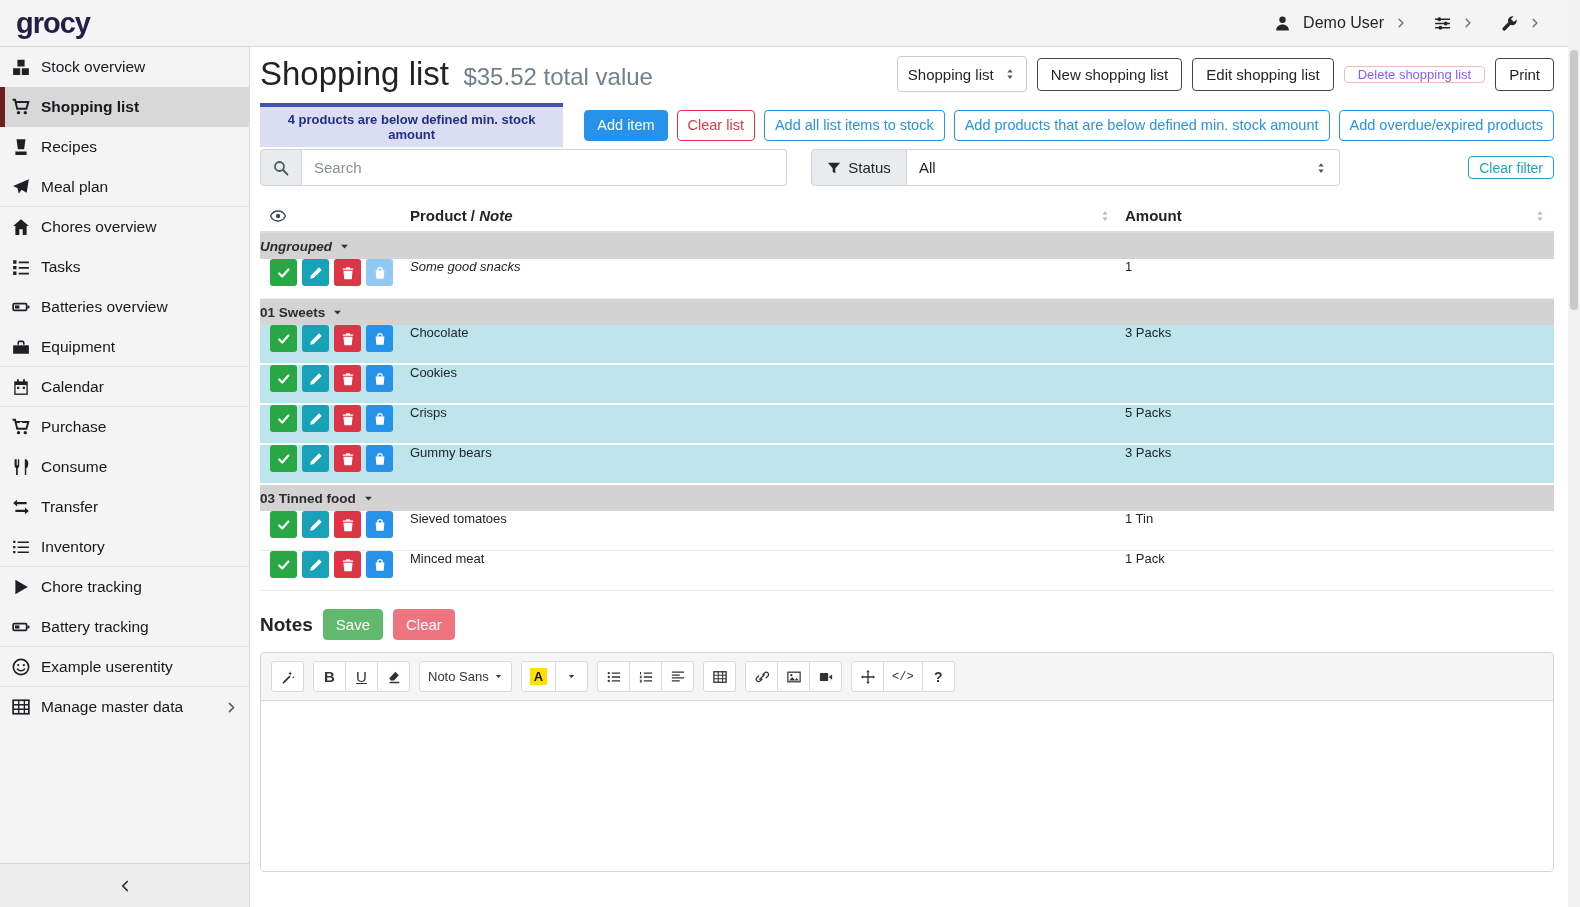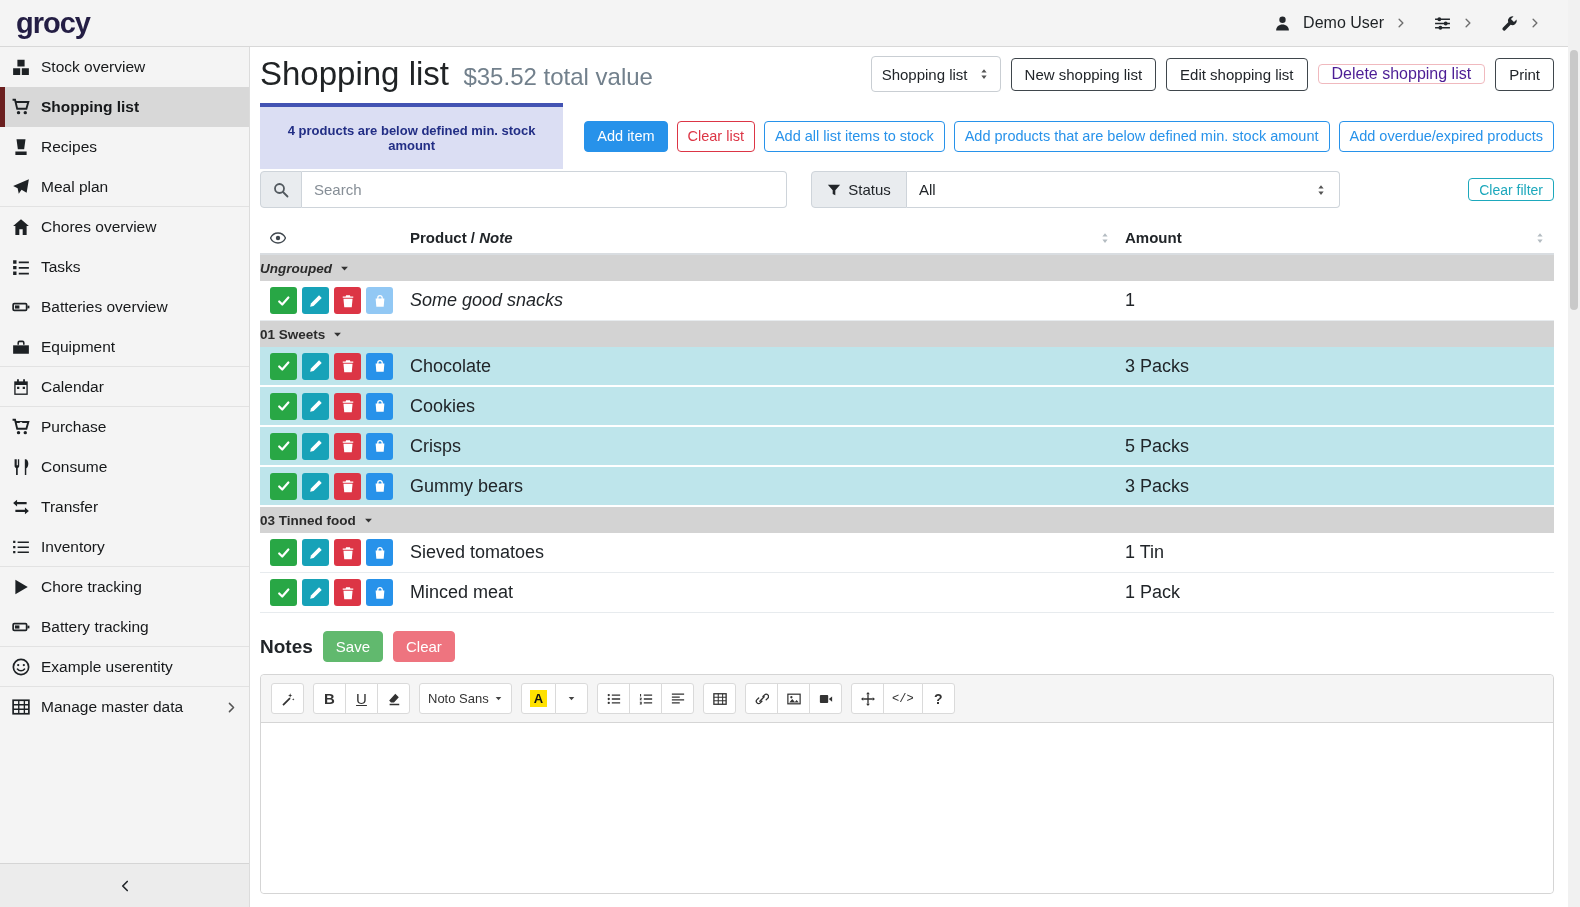--- a/index.html
+++ b/index.html
@@ -31,28 +31,28 @@
   
   .main{position:absolute;left:250px;top:47px;right:12px;bottom:0;background:#fff;padding:8px 14px 0 10px;overflow:hidden}
   .title-row{display:flex;align-items:center;justify-content:space-between}
   .page-title{font-size:33px;font-weight:500;color:#202325}
   .page-sub{font-size:24px;color:#72808c;margin-left:10px}
   .header-actions{display:flex;align-items:center;gap:10px}
   .select-ctl{display:inline-flex;align-items:center;gap:10px;border:1px solid #c9ced3;border-radius:4px;height:36px;padding:0 10px;font-size:15px;background:#fff;cursor:pointer}
   .gray{color:#555}
   .btn{border-radius:4px;font-family:inherit;font-size:14.5px;cursor:pointer;background:#fff;border:1px solid transparent;display:inline-flex;align-items:center;justify-content:center;white-space:nowrap}
   .outline-dark{border-color:#3f464c;color:#212529;padding:7px 13px;font-size:15px}
-  .btn.delete{border-color:#f0b9be;color:#4c1d95;padding:0 13px;font-size:16px}
+  .btn.delete{border-color:#f0b9be;color:#8b5cf6;padding:0 13px;font-size:13px}
   .primary{background:#2792ea;border-color:#2792ea;color:#fff;height:31px;padding:4px 12px}
   .outline-red{border-color:#dc3545;color:#dc3545;height:31px;padding:4px 10px}
   .outline-blue{border-color:#2792ea;color:#2792ea;height:31px;padding:4px 10px}
   .outline-teal{border-color:#1da8bc;color:#1da8bc;height:23px;padding:3px 10px;font-size:14px;margin-left:auto;align-self:center}
 
   .action-row{display:flex;align-items:center;gap:9px;margin-top:10px}
-  .alert-box{width:348px;border-top:4px solid #4353b3;background:#dbdef3;color:#222e85;font-weight:700;font-size:13px;text-align:center;padding:16px 6px;margin-right:12px;cursor:pointer}
+  .alert-box{width:348px;border-top:4px solid #4353b3;background:#dbdef3;color:#222e85;font-weight:700;font-size:13px;text-align:center;padding:5px 6px;margin-right:12px;cursor:pointer}
 
   .filter-row{display:flex;align-items:center;margin-top:2px}
   .search-group{display:flex;width:527px;height:37px}
   .input-prepend{width:42px;background:#e9ecef;border:1px solid #ced4da;border-radius:4px 0 0 4px;display:flex;align-items:center;justify-content:center;color:#52595f}
   .icon16{width:16px;height:16px;display:inline-flex}
   .icon14{width:14px;height:14px;display:inline-flex}
   .search-input{flex:1;border:1px solid #ced4da;border-left:none;border-radius:0 4px 4px 0;padding:0 12px;font-size:15px;font-family:inherit;color:#495057;outline:none}
   .search-input::placeholder{color:#868e96}
   .status-group{display:flex;margin-left:24px;height:37px}
   .status-btn{width:96px;background:#e9ecef;border:1px solid #ced4da;border-radius:4px 0 0 4px;display:flex;align-items:center;justify-content:center;gap:7px;font-size:15px;color:#212529;cursor:pointer}
@@ -62,21 +62,21 @@
   .table{margin-top:14px}
   .t-head{display:flex;align-items:center;height:33px;border-bottom:2px solid #d9dde1;font-weight:700;font-size:15px}
   .c-actions{width:150px;padding-left:10px;display:flex;align-items:center}
   .c-product{width:715px;display:flex;align-items:center;justify-content:space-between;padding-right:14px}
   .c-amount{flex:1;display:flex;align-items:center;justify-content:space-between;padding-right:8px}
   .dark{color:#3f474e}
   .sort{color:#b4bcc2}
   .t-group{height:26px;background:#d3d3d3;display:flex;align-items:center;padding-left:0;font-size:13.5px;font-weight:700;color:#2b2b2b;cursor:pointer}
   .t-group.italic .g-label{font-style:italic}
   .g-caret{width:11px;height:11px;color:#333;margin-left:7px;display:inline-flex}
-  .t-row{display:flex;align-items:center;height:40px;border-bottom:1px solid #e7ebee;font-size:18px}
+  .t-row{display:flex;align-items:flex-start;height:40px;border-bottom:1px solid #e7ebee;font-size:13px}
   .t-row.highlight{background:#bee5eb;border-bottom:2px solid #fff}
   .rb{width:27px;height:27px;border:none;border-radius:3px;margin-right:5px;display:inline-flex;align-items:center;justify-content:center;color:#fff;cursor:pointer;padding:0}
   .rb svg{width:14px;height:14px}
   .b-green{background:#28a745}.b-teal{background:#17a2b8}.b-red{background:#dc3545}.b-blue{background:#2792ea}
   .rb.muted{opacity:.5}
   .c-product.note,.c-product .notes{font-style:italic}
   .t-row .c-product{justify-content:flex-start}
   .t-row .c-amount{justify-content:flex-start}
 
   

